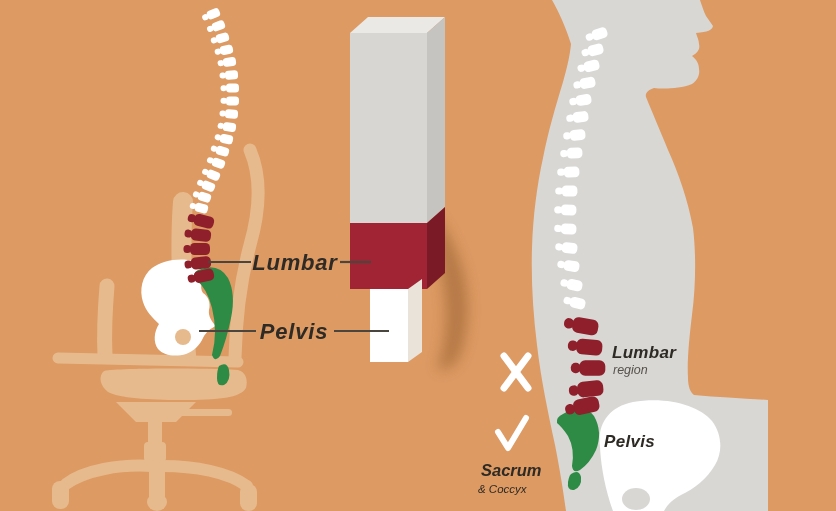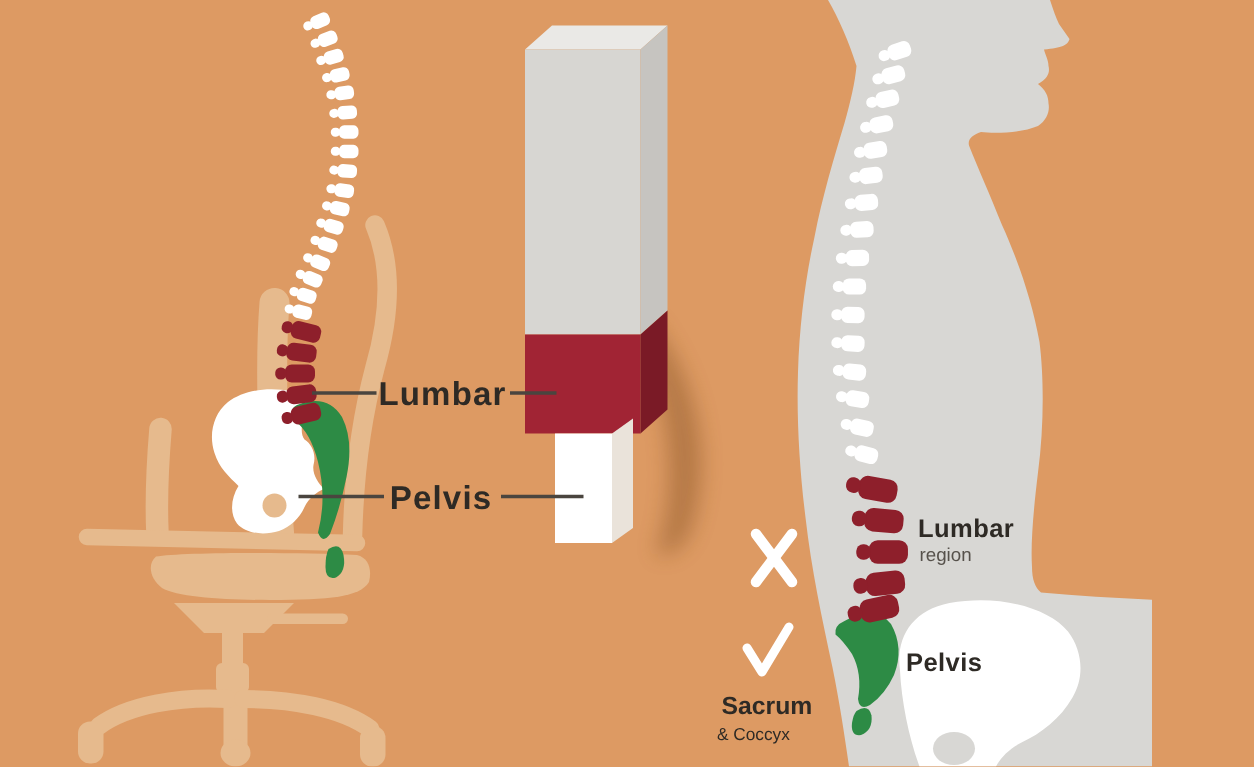--- a/index.html
+++ b/index.html
@@ -1,17 +1,17 @@
 <!DOCTYPE html>
 <html><head>
 <meta charset="utf-8">
 <style>
   html,body{margin:0;padding:0;background:#dd9a63;}
   .stage{position:relative;width:768px;height:511px;overflow:hidden;
-         font-family:"Liberation Sans",sans-serif;}
+         font-family:"Liberation Sans",sans-serif;font-style:italic;}
   svg{display:block;}
   .lbl-big{font-family:"Liberation Sans",sans-serif;font-weight:bold;font-size:22px;letter-spacing:0.8px;}
   .lbl-med{font-family:"Liberation Sans",sans-serif;font-weight:bold;font-size:17px;letter-spacing:0.3px;}
   .lbl-sub{font-family:"Liberation Sans",sans-serif;font-weight:normal;font-size:12.5px;}
   .lbl-sac{font-family:"Liberation Sans",sans-serif;font-weight:bold;font-size:16.5px;}
   .lbl-sac-sub{font-family:"Liberation Sans",sans-serif;font-weight:normal;font-size:11.5px;}
 </style>
 </head>
 <body>
 

